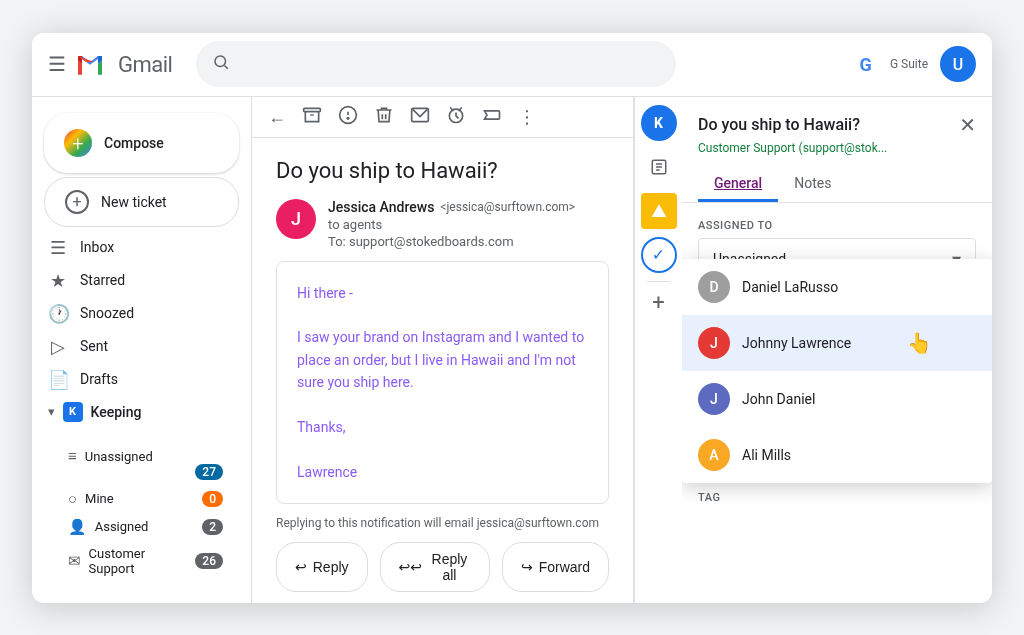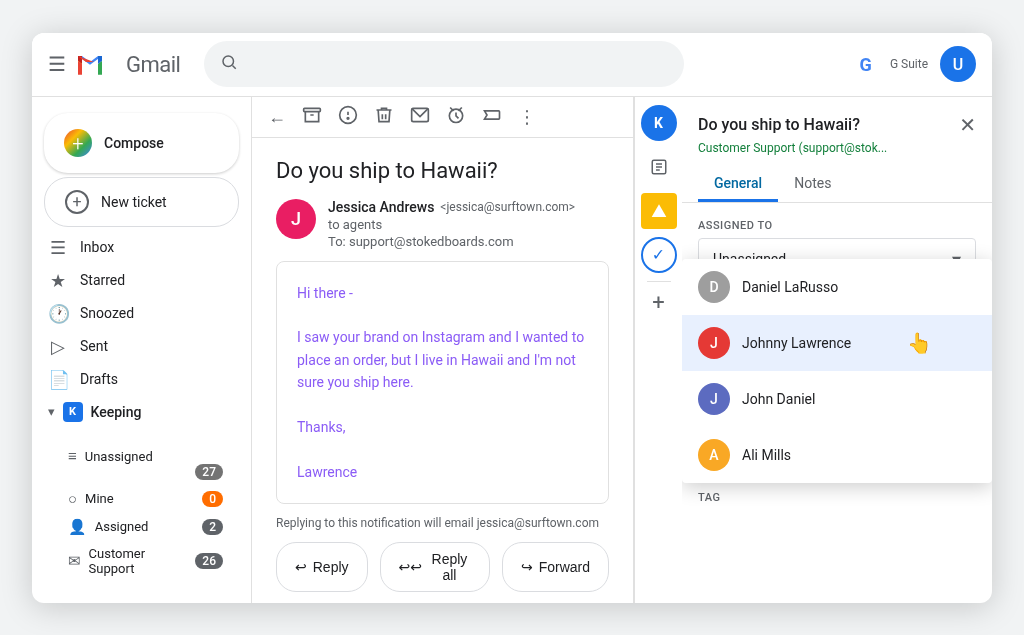--- a/index.html
+++ b/index.html
@@ -35,21 +35,21 @@
     }
     .menu-icon {
       font-size: 20px;
       color: #5f6368;
       cursor: pointer;
       margin-right: 8px;
     }
     .gmail-logo {
       display: flex;
       align-items: center;
-      gap: 20px;
+      gap: 12px;
       margin-right: 24px;
     }
     .gmail-m {
       width: 32px;
       height: 32px;
     }
     .gmail-label {
       font-size: 22px;
       color: #5f6368;
       font-weight: 400;
@@ -219,21 +219,21 @@
       margin-right: 16px;
     }
     .sub-icon { font-size: 15px; color: #5f6368; }
     .badge {
       border-radius: 10px;
       padding: 1px 7px;
       font-size: 12px;
       font-weight: 500;
       color: #fff;
     }
-    .badge-blue { background: #737373; margin-top: 31px; }
+    .badge-blue { background: #0369a1; margin-top: 31px; }
     .badge-orange { background: #ff6d00; }
     .badge-gray { background: #5f6368; }
     .sub-label { flex: 1; }
 
     
     .email-view {
       flex: 1;
       display: flex;
       flex-direction: column;
       overflow: hidden;
@@ -345,23 +345,24 @@
       gap: 0;
     }
     .panel-tab {
       padding: 8px 16px;
       font-size: 14px;
       color: #5f6368;
       cursor: pointer;
       border-bottom: 3px solid transparent;
     }
     .panel-tab.active {
-      color: #0369a1;
+      color: #701a75;
       border-bottom: 3px solid #1a73e8;
       font-weight: 500;
+      text-decoration: underline;
     }
     .panel-body {
       flex: 1;
       overflow-y: auto;
       padding: 16px;
       position: relative;
     }
     .field-label {
       font-size: 11px;
       color: #5f6368;

